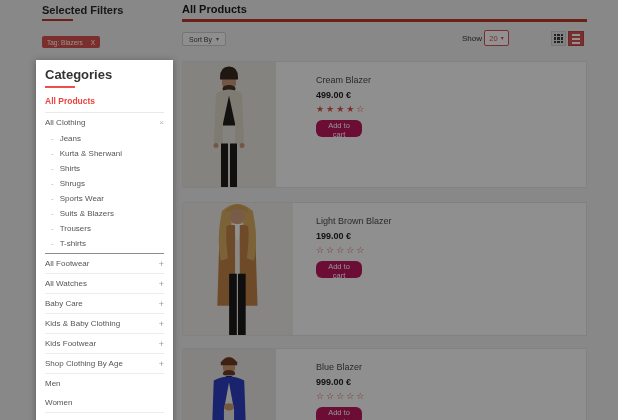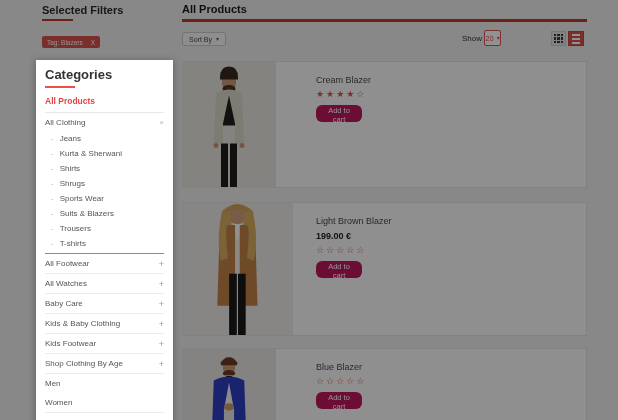--- a/index.html
+++ b/index.html
@@ -35,21 +35,21 @@
   .sort-btn{
     position:absolute;left:182px;top:32px;height:14px;padding:0 6px;
     background:#fafafa;border:1px solid #cccccc;border-radius:2px;
     font-size:7px;color:#444;display:flex;align-items:center;gap:4px;font-family:inherit;cursor:pointer;
   }
   .caret{font-size:6px;color:#666;line-height:1;}
   .caret.red{color:#d9534f;}
 
   .show-label{position:absolute;left:462px;top:34px;font-size:8px;color:#333;}
   .pagesize{
-    position:absolute;left:484px;top:30px;width:17px;height:16px;box-sizing:border-box;
+    position:absolute;left:484px;top:30px;width:25px;height:16px;box-sizing:border-box;
     background:#fff;border:1px solid #d9534f;border-radius:2px;color:#d9534f;
     font-size:7.5px;display:flex;align-items:center;justify-content:center;gap:3px;
     font-family:inherit;padding:0;cursor:pointer;
   }
   .grid-btn{
     position:absolute;left:551px;top:31px;width:15px;height:15px;box-sizing:border-box;
     background:#e4e4e4;border:1px solid #d0d0d0;padding:0;
     display:flex;align-items:center;justify-content:center;cursor:pointer;
   }
   .grid-glyph{width:9px;height:9px;display:grid;grid-template-columns:repeat(3,1fr);grid-template-rows:repeat(3,1fr);gap:1px;}
@@ -150,20 +150,21 @@
         <rect x="40" y="28" width="12" height="36" fill="#23201e"></rect>
         <path d="M33 32 Q46 24 59 32 L61 82 L52 82 L52 62 L46 34 L40 62 L40 82 L31 82 Z" fill="#ddd8cb"></path>
         <rect x="38" y="82" width="7" height="44" fill="#1f1d1c"></rect>
         <rect x="47" y="82" width="7" height="44" fill="#1f1d1c"></rect>
         <circle cx="33" cy="84" r="2.5" fill="#c89a7a"></circle>
         <circle cx="59" cy="84" r="2.5" fill="#c89a7a"></circle>
       </svg>
     </div>
     <div class="info">
       <div class="p-title">Cream Blazer</div>
+      <div class="p-price">499.00 €</div>
       <div class="p-stars">★★★★☆</div>
       <button class="p-btn">Add to cart</button>
     </div>
   </div>
 
   <div class="card card2">
     <div class="photo">
       <svg viewBox="0 0 93 126" preserveAspectRatio="xMidYMid slice">
         <rect width="93" height="126" fill="#edebe8"></rect>
         <path d="M33 14 Q46 2 59 14 L61 50 Q55 55 51 50 L51 22 L41 22 L41 50 Q37 55 31 50 Z" fill="#d8ae62"></path>
@@ -197,20 +198,21 @@
         <rect x="41" y="26" width="10" height="28" fill="#f5f4f1"></rect>
         <rect x="42.5" y="26.5" width="7" height="4" rx="1.5" fill="#14120f"></rect>
         <path d="M31 31 Q46 23 61 31 L63 88 L51 88 L51 60 L46 33 L41 60 L41 88 L29 88 Z" fill="#2c3fc2"></path>
         <ellipse cx="46" cy="57" rx="5" ry="3.6" fill="#cf9b74"></ellipse>
         <rect x="38" y="88" width="7" height="38" fill="#2637ae"></rect>
         <rect x="47" y="88" width="7" height="38" fill="#2637ae"></rect>
       </svg>
     </div>
     <div class="info">
       <div class="p-title">Blue Blazer</div>
+      <div class="p-price">999.00 €</div>
       <div class="p-stars">☆☆☆☆☆</div>
       <button class="p-btn">Add to cart</button>
     </div>
   </div>
 
   <div class="overlay"></div>
 
   <div class="panel">
     <div class="cat-title">Categories</div>
     <div class="cat-underline"></div>

